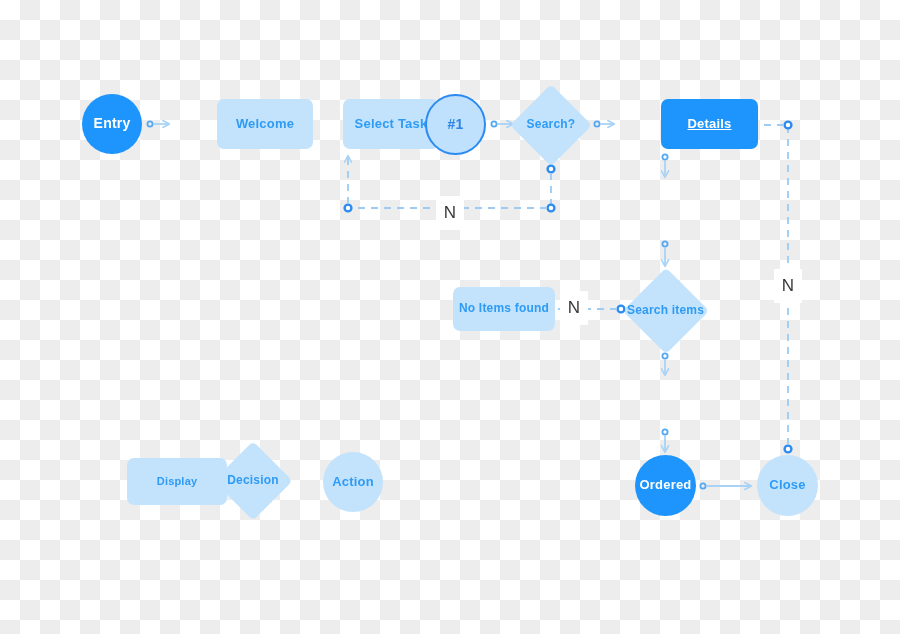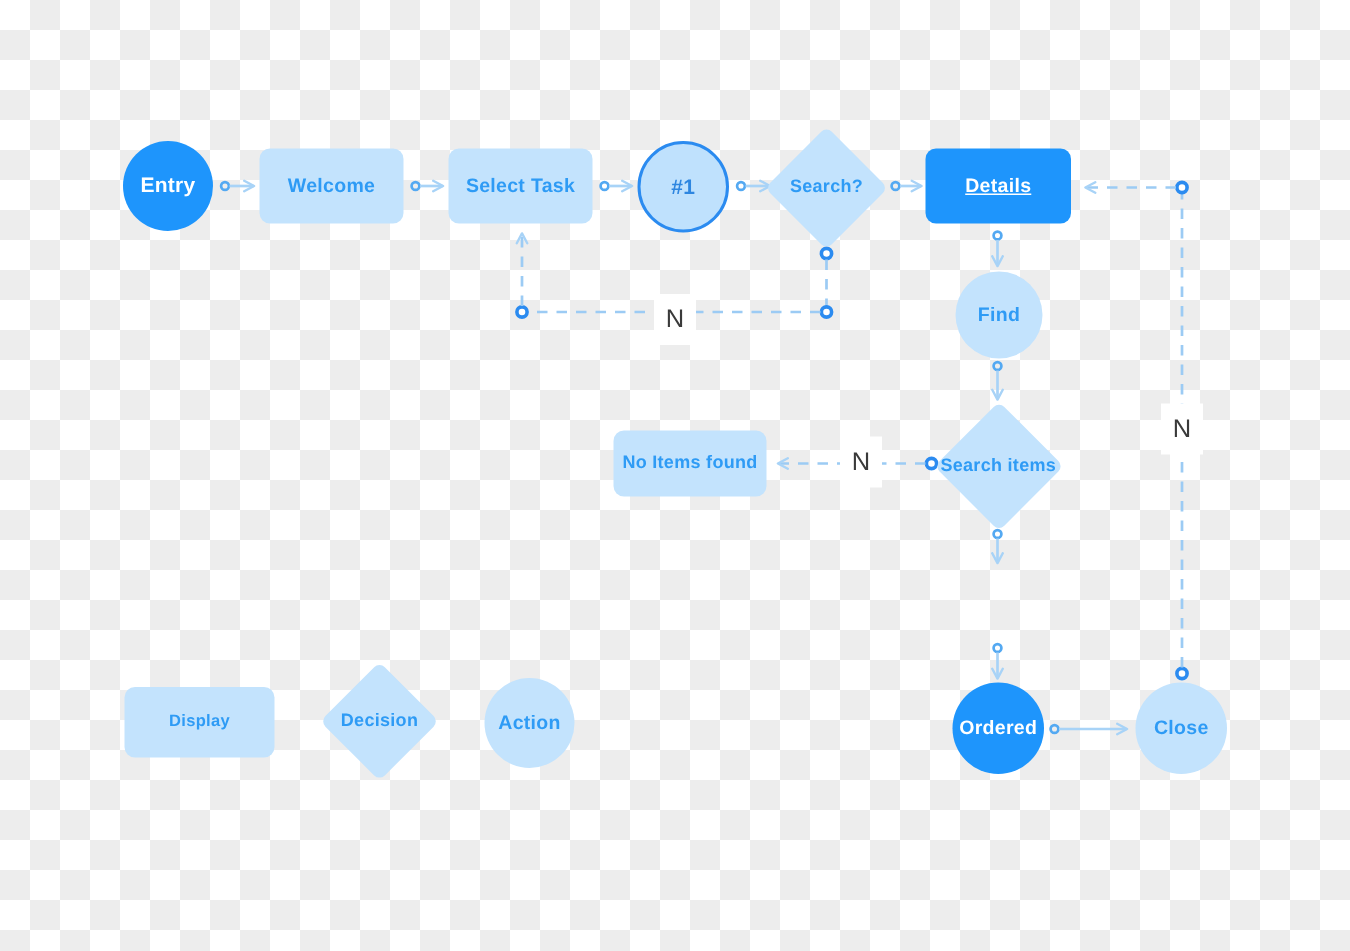--- a/index.html
+++ b/index.html
@@ -43,20 +43,21 @@
     letter-spacing: 0.2px;
     line-height: 1.12;
     z-index: 3;
   }
 
   
   .shape-box {
     border-radius: 7px;
     background: #c3e3fd;
     color: #2e9bf5;
+    margin-left: 44px;
   }
   .shape-box.solid {
     background: #1e95fc;
     color: #ffffff;
   }
   .shape-circle {
     border-radius: 50%;
     background: #c3e3fd;
     color: #2e9bf5;
   }
@@ -217,23 +218,20 @@
 
   <div class="node shape-diamond" style="left:511px; top:85px; width:80px; height:80px; font-size:12px;">
     <span class="dia-bg"></span>
     <span class="dia-label">Search?</span>
   </div>
 
   <div class="node shape-box solid" style="left:617px; top:99px; width:97px; height:50px; font-size:13px;text-decoration:underline;">
     <span>Details</span>
   </div>
 
-  <div class="node shape-circle" style="left:637px; top:181px; width:58px; height:58px; font-size:13px;">
-    <span>Find</span>
-  </div>
 
   <div class="node shape-diamond" style="left:623px; top:268px; width:85px; height:85px; font-size:12px;">
     <span class="dia-bg"></span>
     <span class="dia-label">Search items</span>
   </div>
 
   <div class="node shape-box" style="left:409px; top:287px; width:102px; height:44px; font-size:12px;">
     <span>No Items found</span>
   </div>
 

